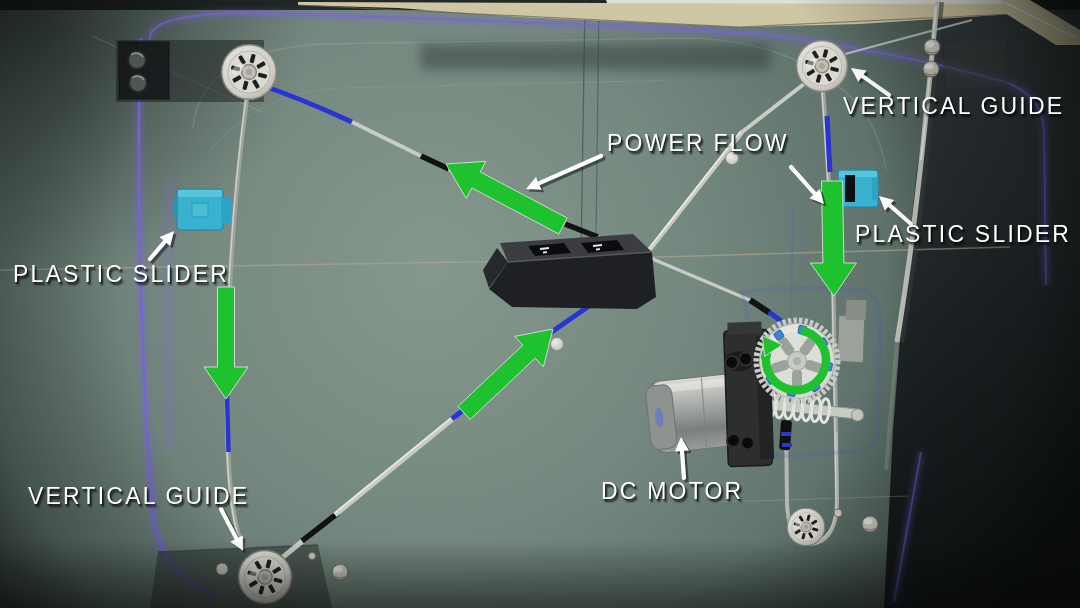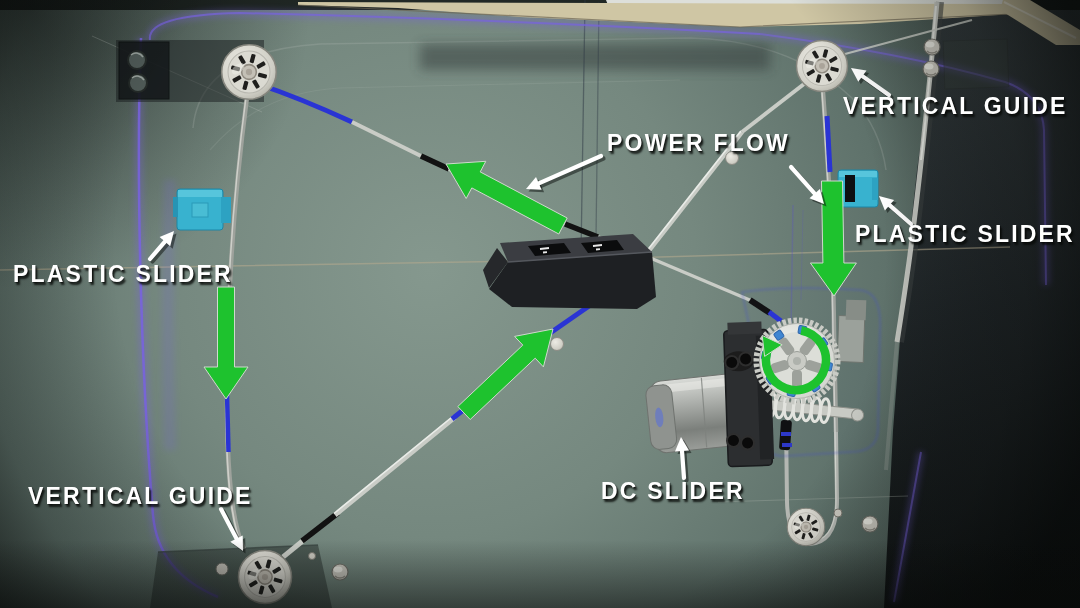--- a/index.html
+++ b/index.html
@@ -13,21 +13,21 @@
   html,body{margin:0;padding:0;background:#000;}
   #stage{
     position:relative;width:1080px;height:608px;overflow:hidden;
     background:#76897f;
     font-family:"Liberation Sans", sans-serif;
   }
   #stage svg{position:absolute;left:0;top:0;}
   .label{
     position:absolute;
     color:var(--label-text);
-    font-weight:bold;
+    font-weight:normal;
     font-size:23px;
     letter-spacing:2.2px;
     white-space:nowrap;
     text-shadow:2px 3px 2px rgba(8,10,8,.8), 1px 1px 1px rgba(0,0,0,.55);
     user-select:none;
   }
   .green-fill{fill:var(--arrow-green);stroke:#cfd9cd;stroke-width:1;}
   .green-stroke{stroke:var(--arrow-green);fill:none;}
   .cyan-fill{fill:var(--slider-cyan);}
   .blue-stroke{stroke:var(--cable-blue);fill:none;}
@@ -388,14 +388,14 @@
 
   <rect x="0" y="0" width="1080" height="608" fill="url(#vign)"></rect>
   <rect x="0" y="540" width="1080" height="68" fill="url(#bottomFade)"></rect>
 </svg>
 
   <div class="label" style="left:843px;top:93px;">VERTICAL GUIDE</div>
   <div class="label" style="left:855px;top:221px;">PLASTIC SLIDER</div>
   <div class="label" style="left:607px;top:130px;">POWER FLOW</div>
   <div class="label" style="left:13px;top:261px;">PLASTIC SLIDER</div>
   <div class="label" style="left:28px;top:483px;">VERTICAL GUIDE</div>
-  <div class="label" style="left:601px;top:478px;">DC SLIDER</div>
+  <div class="label" style="left:601px;top:478px;">DC MOTOR</div>
 </div>
 
 </body></html>

